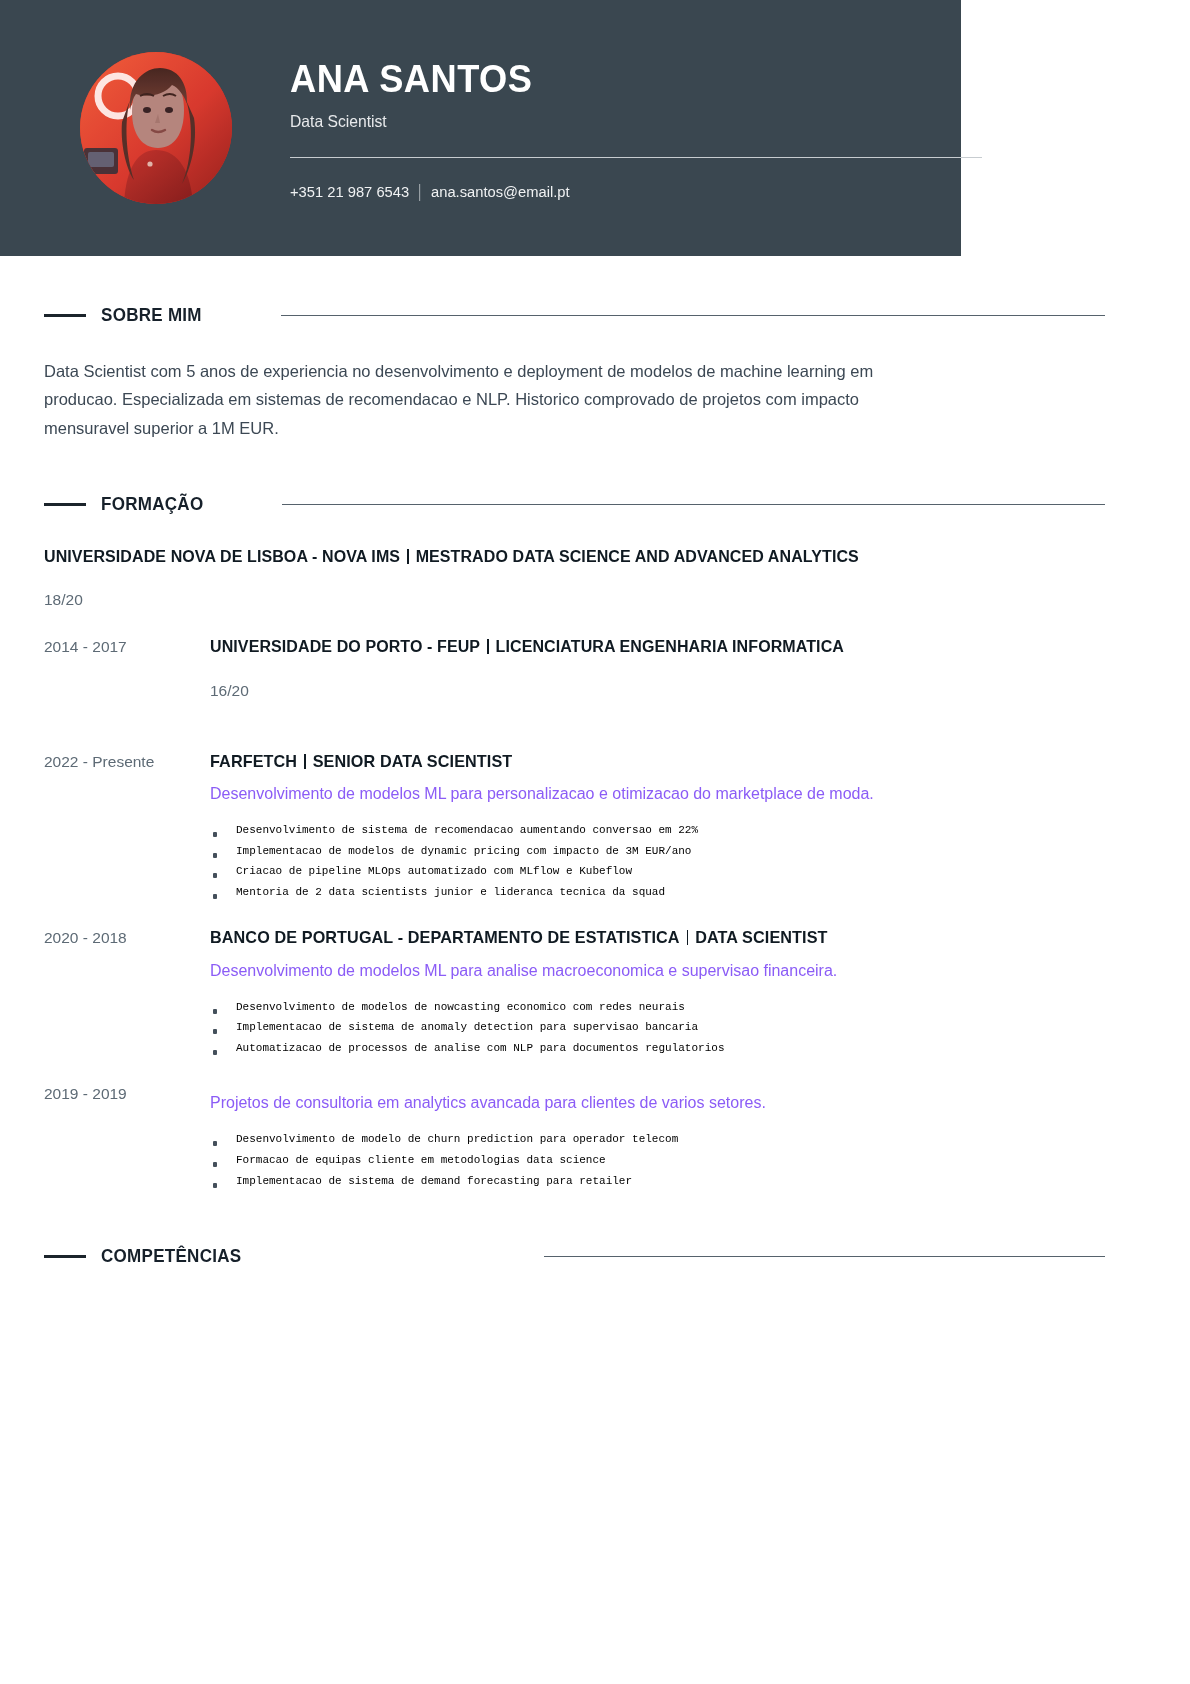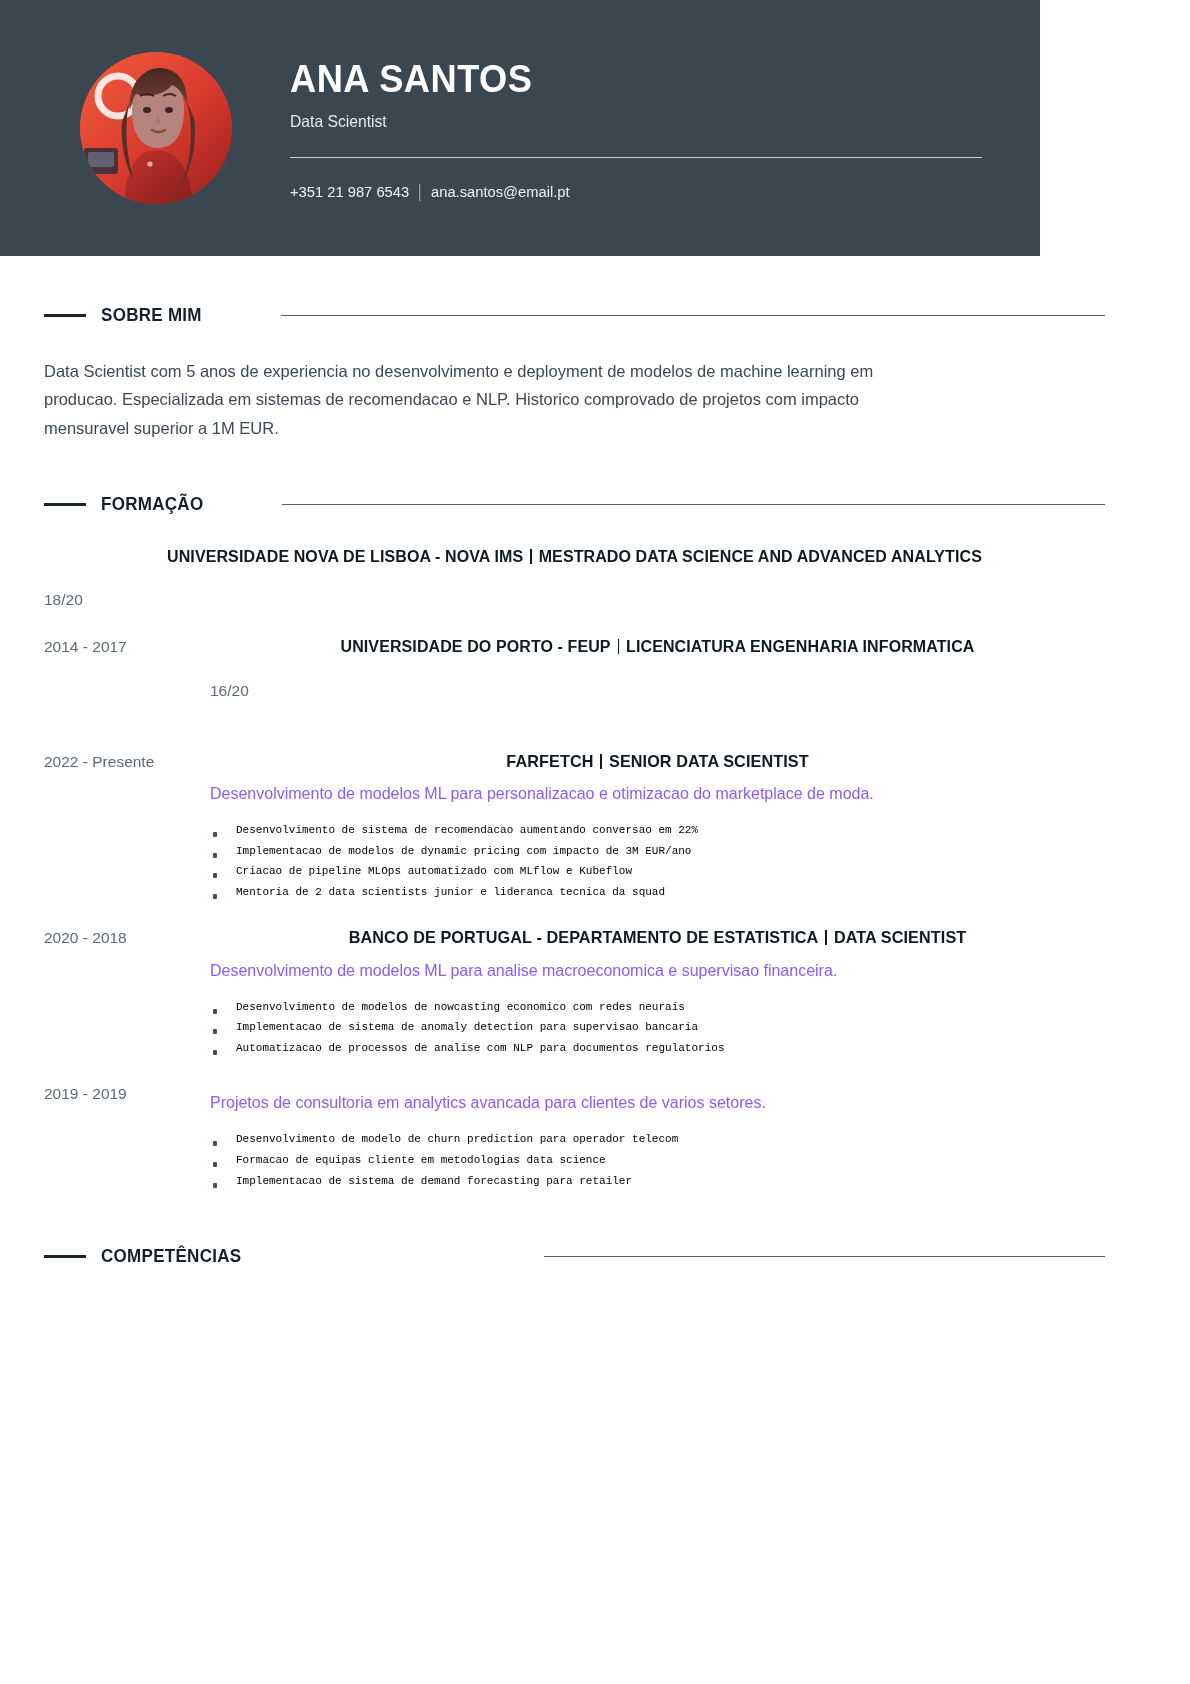--- a/index.html
+++ b/index.html
@@ -8,21 +8,21 @@
     width:1190px; height:1684px;
     font-family:"Liberation Sans", sans-serif;
     color:#2e3a45;
     position:relative;
     overflow:hidden;
   }
 
   
   .header {
     background:#3a4750;
-    width:1040px;
+    width:961px;
     height:256px;
     position:relative;
     display:flex;
     align-items:center;
     padding-left:80px;
   }
   .avatar-wrap {
     width:152px; height:152px;
     border-radius:50%;
     overflow:hidden;
@@ -129,21 +129,20 @@
     padding-top:3px;
     white-space:nowrap;
   }
   .entry-body { flex:1 1 auto; }
   .entry-title {
     font-size:16px;
     font-weight:bold;
     color:#101a22;
     line-height:1.45;
     letter-spacing:0.1px;
-    text-align:center;
   }
   .entry-title .bar {
     display:inline-block;
     width:1.5px; height:15px;
     background:#101a22;
     vertical-align:-2px;
     margin:0 7px;
   }
   .entry-note {
     font-size:15.5px;

